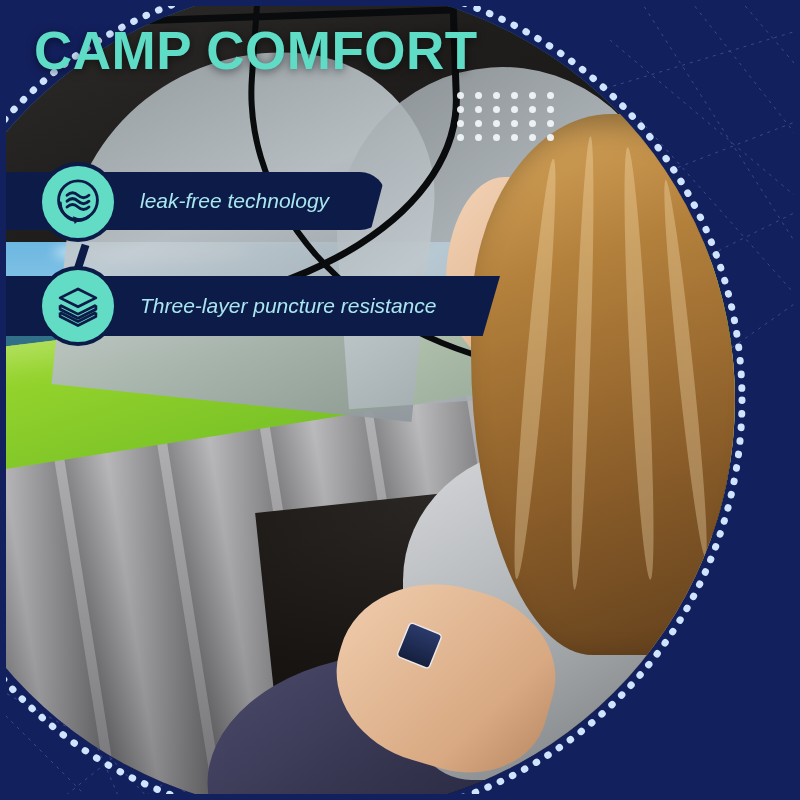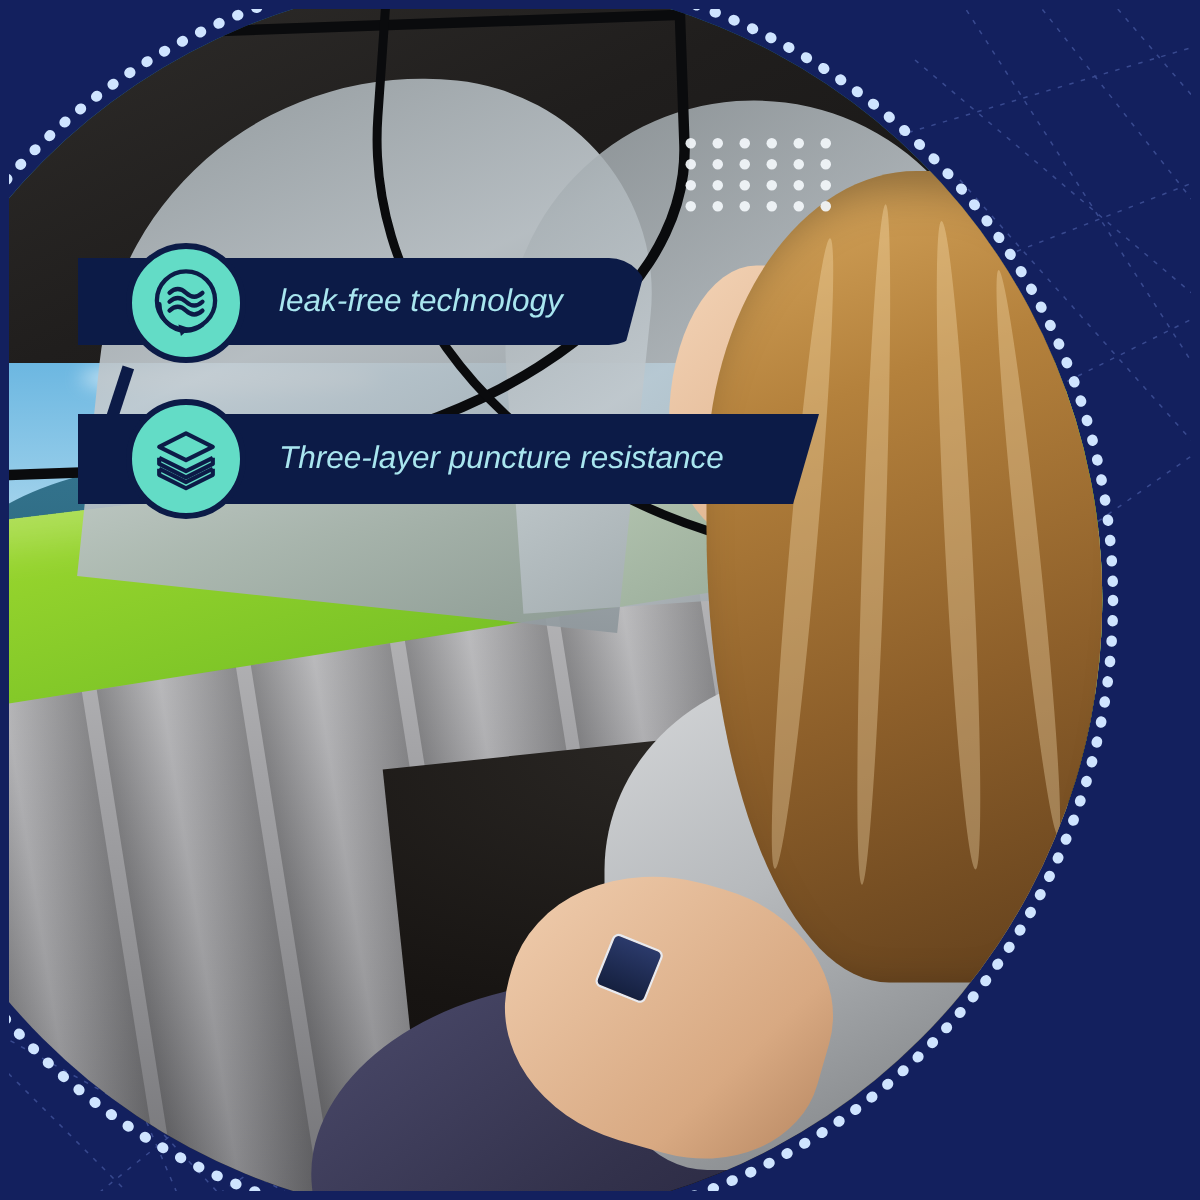--- a/index.html
+++ b/index.html
@@ -99,21 +99,21 @@
     font-size:53px;font-weight:800;letter-spacing:.5px;
     color:#5edcc6;text-shadow:0 2px 10px rgba(0,0,0,.55);white-space:nowrap;}
   .subtitle{position:absolute;left:36px;top:95px;
     font-size:30px;font-weight:600;color:#ffffff;white-space:nowrap;
     text-shadow:0 2px 8px rgba(0,0,0,.6);}
   .dotgrid{position:absolute;left:457px;top:92px;width:106px;height:48px;}
   .dotgrid i{position:absolute;width:7px;height:7px;border-radius:50%;
     background:#f2f6fa;opacity:.93;}
 
   
-  .badge{position:absolute;display:flex;align-items:center;margin-left:46px;}
+  .badge{position:absolute;display:flex;align-items:center;}
   .bar{position:absolute;left:0;top:0;height:100%;
     background:#0c1b47;}
   .bar1{width:380px;border-radius:0 26px 26px 0;
     -webkit-clip-path:polygon(0 0,100% 0,100% 100%,0 100%);}
   .bar2{width:370px;
     -webkit-clip-path:polygon(0 0,100% 0,96.5% 100%,0 100%);
             clip-path:polygon(0 0,100% 0,96.5% 100%,0 100%);}
   .bar1wrap{-webkit-clip-path:polygon(0 0,100% 0,96% 100%,0 100%);
             clip-path:polygon(0 0,100% 0,96% 100%,0 100%);}
   .badge-label{position:relative;font-size:21px;font-style:italic;
@@ -294,20 +294,21 @@
 
     </div>
   </div>
 
   <svg class="arc-svg" viewBox="0 0 800 800">
     <circle cx="320" cy="400" r="422" fill="none" stroke="#cfe4ff" stroke-width="7" stroke-linecap="round" stroke-dasharray="0.6 13"></circle>
   </svg>
 
   <div class="frame"></div>
 
+  <div class="title">CAMP COMFORT</div>
 
   <div class="dotgrid">
     <i style="left:0;top:0"></i>
       <i style="left:18px;top:0"></i>
       <i style="left:36px;top:0"></i>
     <i style="left:54px;top:0"></i>
       <i style="left:72px;top:0"></i>
       <i style="left:90px;top:0"></i>
     <i style="left:0;top:14px"></i>
       <i style="left:18px;top:14px"></i>

